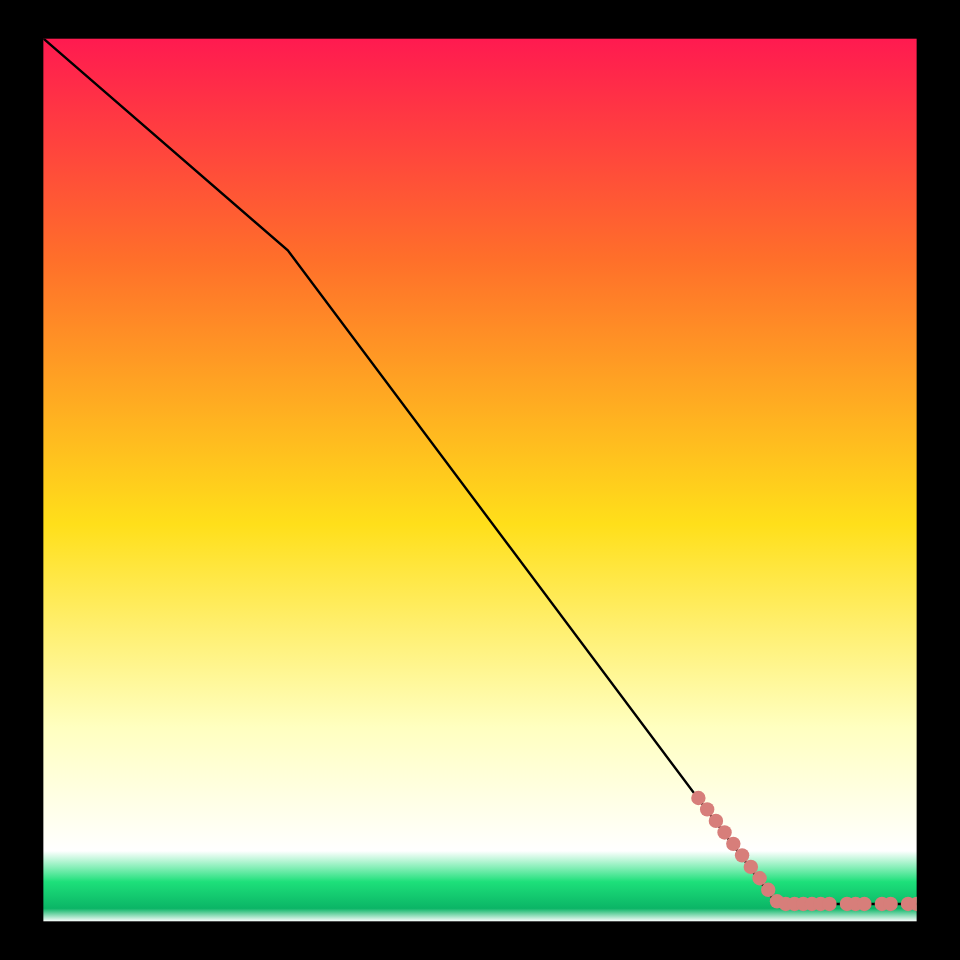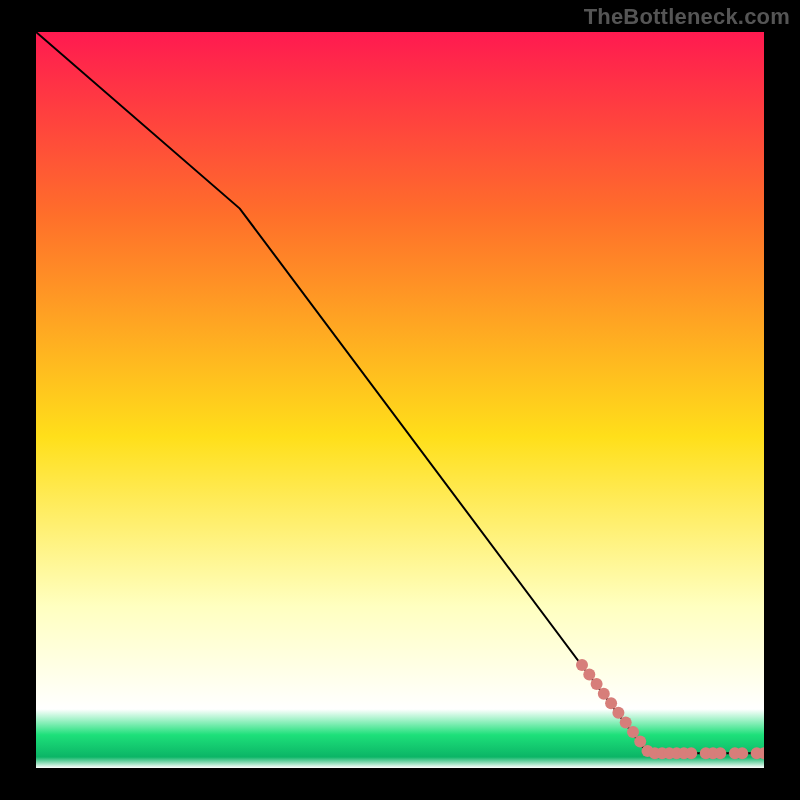--- a/index.html
+++ b/index.html
@@ -39,21 +39,20 @@
     display: block;
     width: 728px;
     height: 736px;
   }
 </style>
 </head>
 <body>
 
 <div class="frame">
 
-  <div class="watermark">TheBottleneck.com</div>
 
   <div class="plot">
     <svg viewBox="0 0 728 736">
       <defs>
         <linearGradient id="bggrad" x1="0" y1="0" x2="0" y2="1">
 
         <stop offset="0%" stop-color="#ff1a50"></stop>
             <stop offset="25%" stop-color="#ff6f2a"></stop>
             <stop offset="55.00000000000001%" stop-color="#ffdf1a"></stop>
             <stop offset="78%" stop-color="#ffffc0"></stop>

